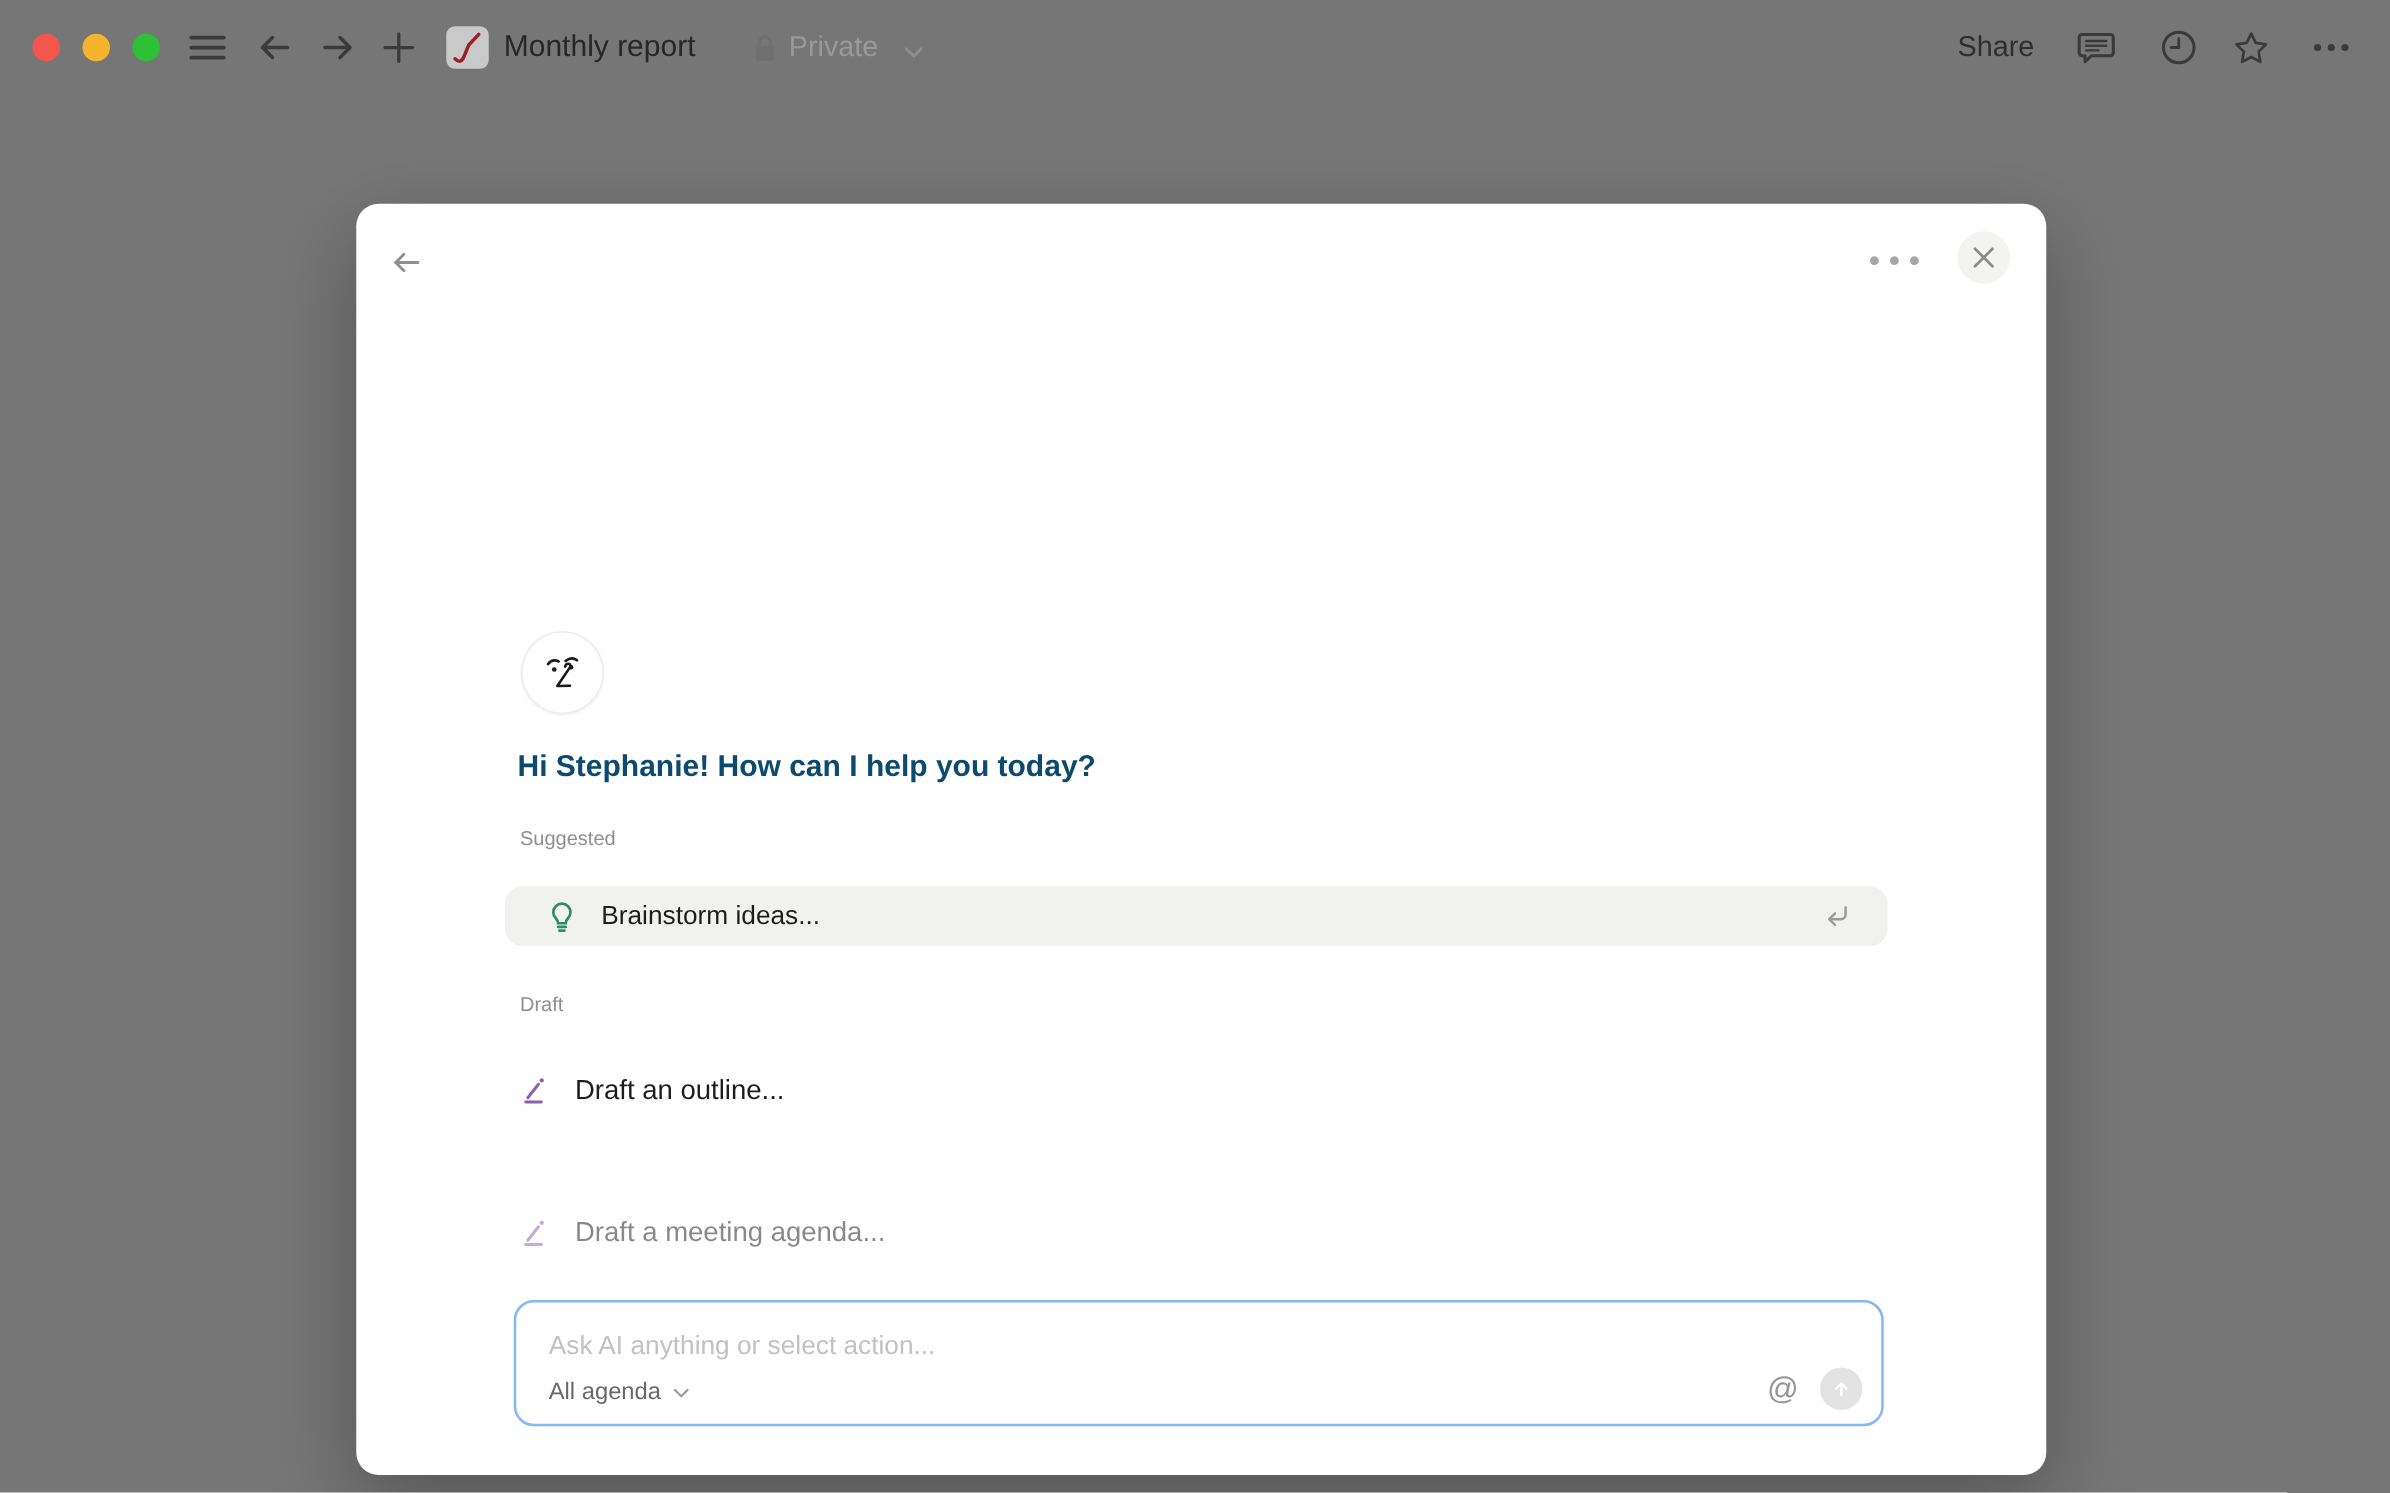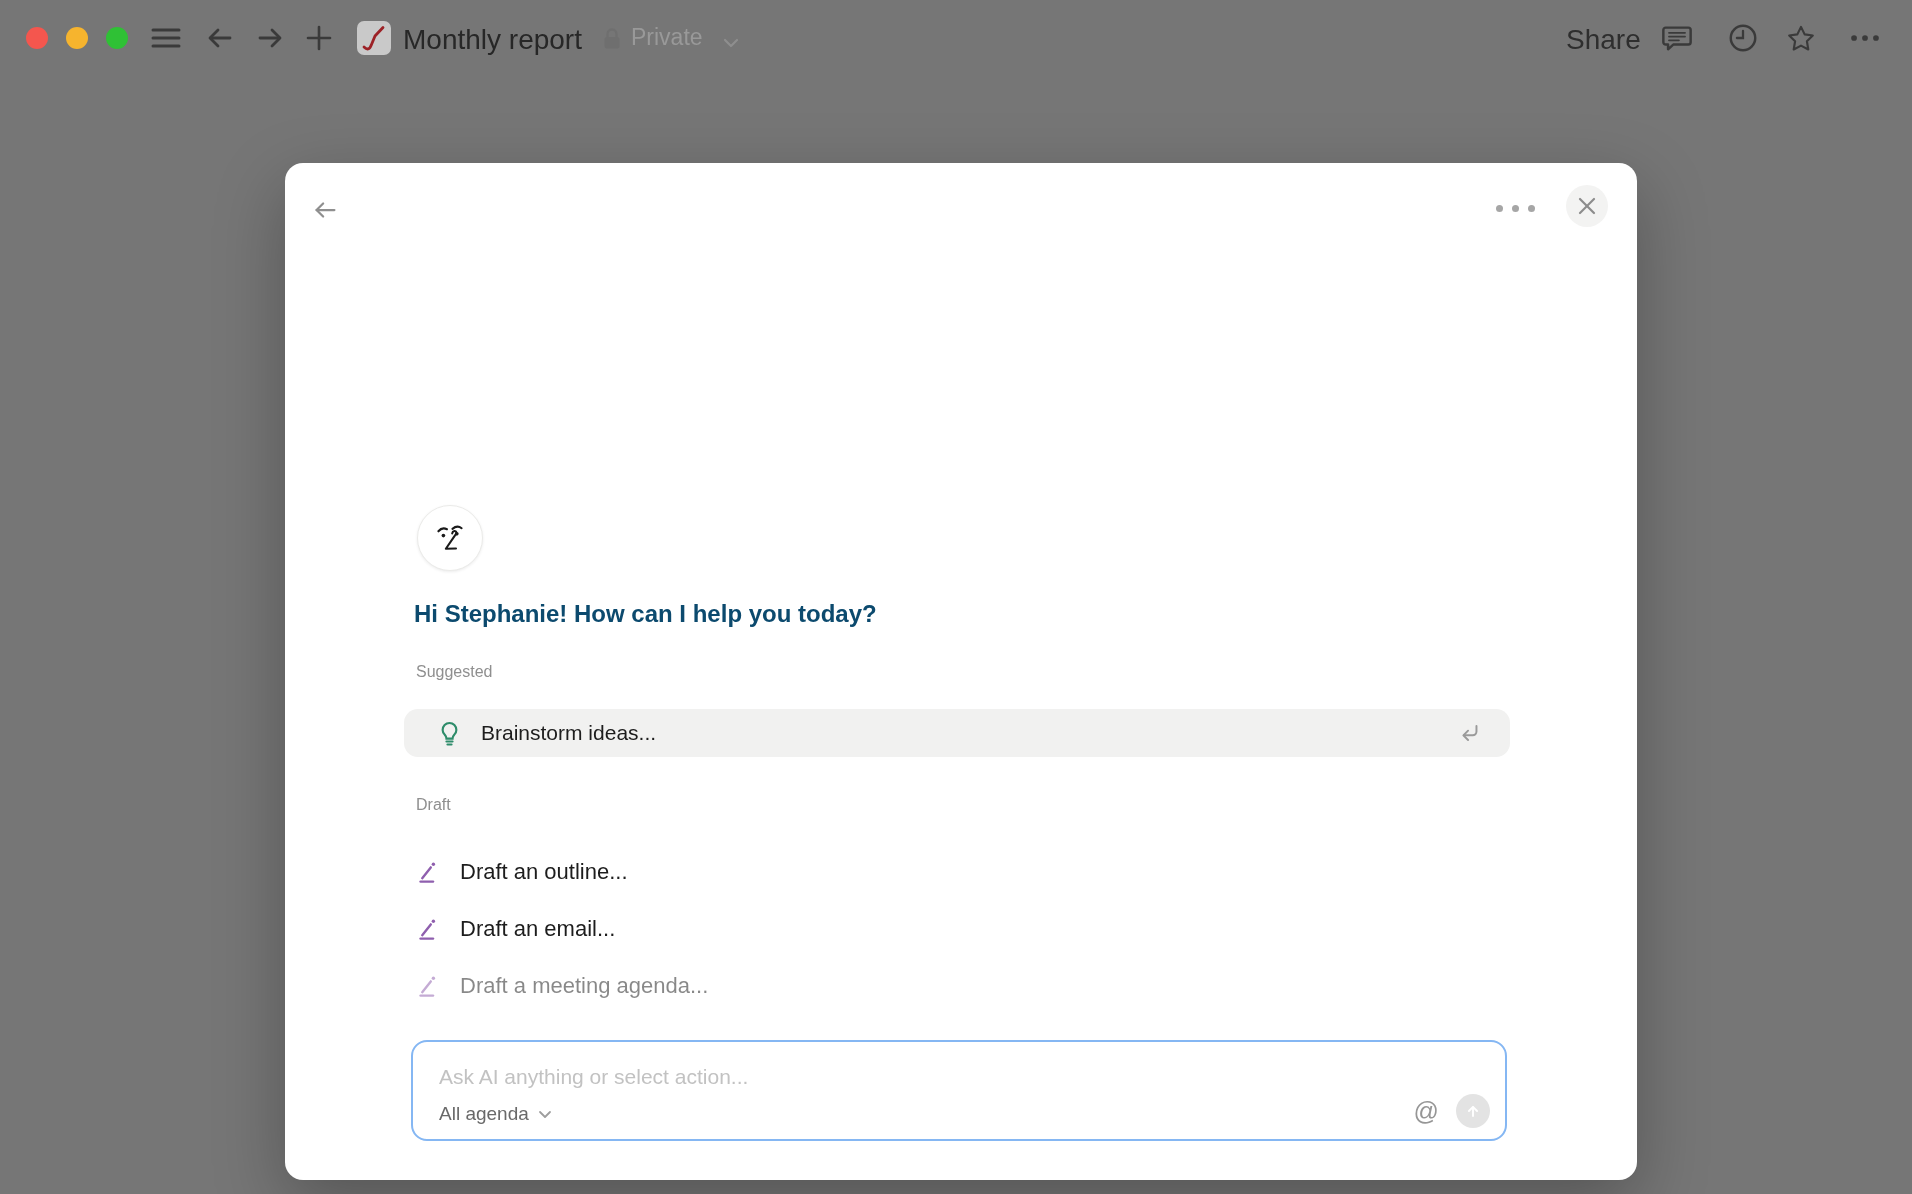--- a/index.html
+++ b/index.html
@@ -15,25 +15,25 @@
 
   
   .topbar{position:absolute;left:0;top:0;width:100%;height:76px;}
   .tl{position:absolute;top:27px;width:22px;height:22px;border-radius:50%;}
   .tl.red{left:26px;background:var(--traffic-red);}
   .tl.yellow{left:66px;background:var(--traffic-yellow);}
   .tl.green{left:106px;background:var(--traffic-green);}
   .tb-icon{position:absolute;top:22px;width:32px;height:32px;display:flex;align-items:center;justify-content:center;color:#3a3a3a;}
   .tb-icon svg{display:block;}
   .doc-icon{position:absolute;left:357px;top:21px;width:34px;height:34px;border-radius:7px;background:#c9c9c9;display:flex;align-items:center;justify-content:center;}
-  .tb-title{position:absolute;left:403px;top:24px;font-size:28px;color:#272727;white-space:nowrap;}
+  .tb-title{position:absolute;left:403px;top:24px;font-size:24px;color:#272727;white-space:nowrap;}
   .tb-lock{position:absolute;left:600px;top:26px;}
   .tb-private{position:absolute;left:631px;top:24px;font-size:23px;color:#999999;white-space:nowrap;}
   .tb-priv-chev{position:absolute;left:723px;top:34px;color:#8e8e8e;}
-  .tb-share{position:absolute;left:1566px;top:24px;font-size:28px;color:#2e2e2e;white-space:nowrap;cursor:pointer;}
+  .tb-share{position:absolute;left:1566px;top:24px;font-size:23px;color:#2e2e2e;white-space:nowrap;cursor:pointer;}
 
   
   .modal{position:absolute;left:285px;top:163px;width:1352px;height:1017px;background:var(--modal-bg);
          border-radius:18px;box-shadow:0 24px 70px rgba(0,0,0,.28);}
   .m-back{position:absolute;left:24px;top:32px;width:32px;height:30px;color:#8f8f8f;display:flex;align-items:center;justify-content:center;cursor:pointer;}
   .m-dots{position:absolute;right:102px;top:42px;display:flex;gap:9px;cursor:pointer;}
   .m-dots i{width:7px;height:7px;border-radius:50%;background:#a6a6a6;}
   .m-close{position:absolute;right:29px;top:22px;width:42px;height:42px;border-radius:50%;background:#f3f3f2;
            display:flex;align-items:center;justify-content:center;color:#8c8c8c;cursor:pointer;}
 
@@ -234,32 +234,20 @@
         <svg width="25" height="25" viewBox="0 0 22 22">
             <g stroke="var(--pencil-purple)" stroke-width="2.1" stroke-linecap="round">
               <line x1="4" y1="19" x2="15" y2="19"></line>
               <line x1="5.5" y1="16" x2="13" y2="6.5"></line>
             </g>
             <circle cx="15.3" cy="3.8" r="1.5" fill="var(--pencil-purple)"></circle>
           </svg>
       </span>
       <span class="d-label">Draft an outline...</span>
     </div>
-    <div class="draft-row r1">
-      <span class="pen">
-        <svg width="25" height="25" viewBox="0 0 22 22">
-            <g stroke="var(--pencil-purple)" stroke-width="2.1" stroke-linecap="round">
-              <line x1="4" y1="19" x2="15" y2="19"></line>
-              <line x1="5.5" y1="16" x2="13" y2="6.5"></line>
-            </g>
-            <circle cx="15.3" cy="3.8" r="1.5" fill="var(--pencil-purple)"></circle>
-          </svg>
-      </span>
-      <span class="d-label">Draft an email...</span>
-    </div>
     <div class="draft-row r2">
       <span class="pen">
         <svg width="25" height="25" viewBox="0 0 22 22">
             <g stroke="var(--pencil-purple)" stroke-width="2.1" stroke-linecap="round">
               <line x1="4" y1="19" x2="15" y2="19"></line>
               <line x1="5.5" y1="16" x2="13" y2="6.5"></line>
             </g>
             <circle cx="15.3" cy="3.8" r="1.5" fill="var(--pencil-purple)"></circle>
           </svg>
       </span>

